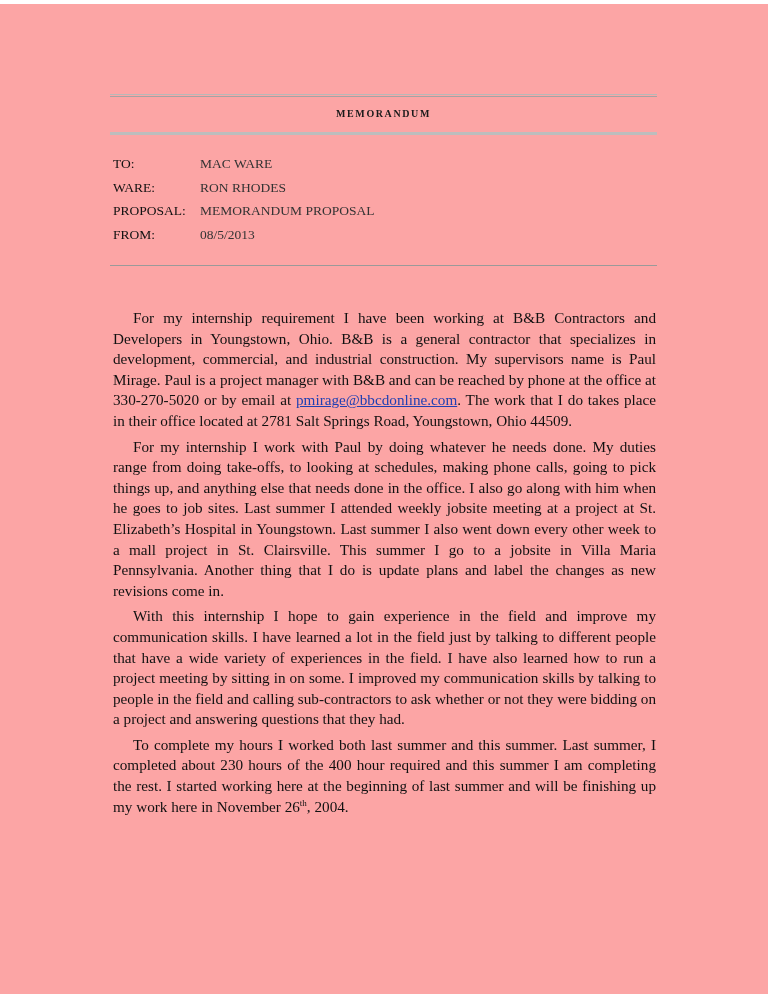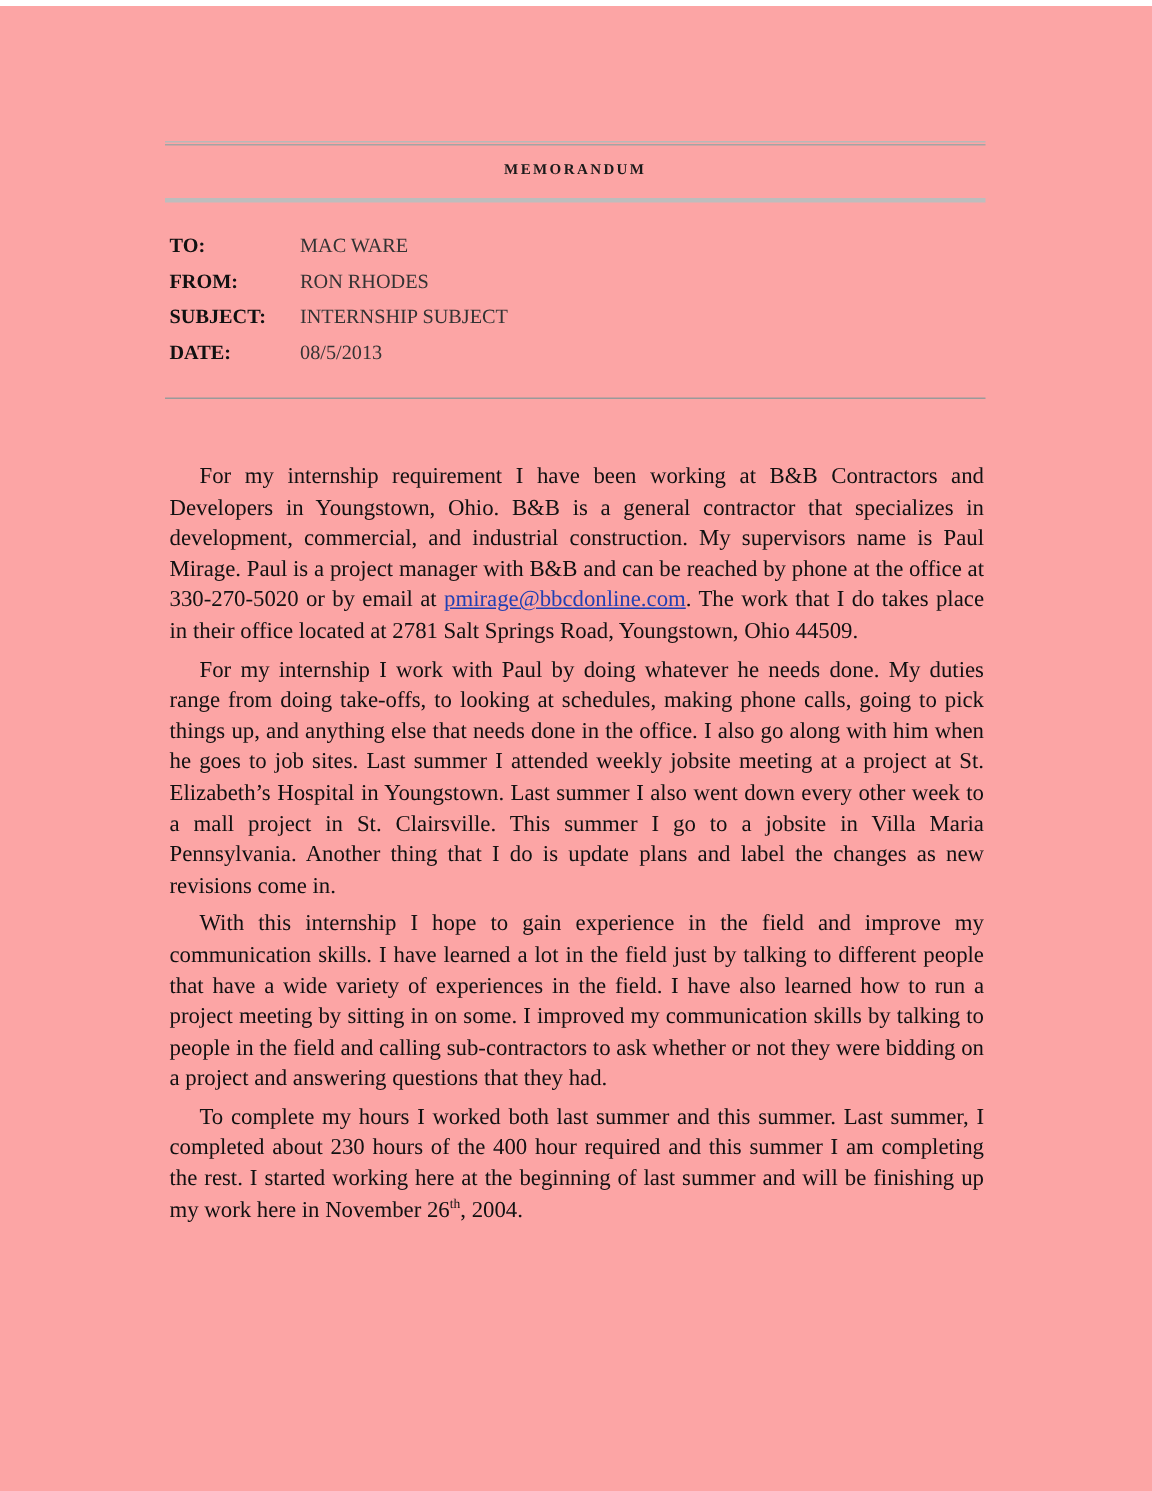--- a/index.html
+++ b/index.html
@@ -52,21 +52,21 @@
     color: #222;
   }
   .field-row {
     position: relative;
     height: 23.7px;
     white-space: nowrap;
   }
   .field-label {
     position: absolute;
     left: 0;
-    font-weight: bold;
+    font-weight: normal;
     color: #111;
   }
   .field-value {
     position: absolute;
     left: 68px;
     color: #333;
     margin-left: 19px;
   }
   .rule-sep {
     position: absolute;
@@ -108,29 +108,29 @@
   <div class="rule-top"></div>
   <div class="memo-title">MEMORANDUM</div>
   <div class="rule-thick"></div>
 
   <div class="fields">
     <div class="field-row">
       <span class="field-label">TO:</span>
       <span class="field-value">MAC WARE</span>
     </div>
     <div class="field-row">
-      <span class="field-label">FROM:</span>
+      <span class="field-label">WARE:</span>
       <span class="field-value">RON RHODES</span>
     </div>
     <div class="field-row">
-      <span class="field-label">SUBJECT:</span>
-      <span class="field-value">INTERNSHIP SUBJECT</span>
+      <span class="field-label">PROPOSAL:</span>
+      <span class="field-value">MEMORANDUM PROPOSAL</span>
     </div>
     <div class="field-row">
-      <span class="field-label">DATE:</span>
+      <span class="field-label">FROM:</span>
       <span class="field-value">08/5/2013</span>
     </div>
   </div>
 
   <div class="rule-sep"></div>
 
   <div class="body-text">
     <p><span>For my internship requirement I have been working at B&amp;B Contractors and Developers in Youngstown, Ohio. B&amp;B is a general contractor that specializes in development, commercial, and industrial construction. My supervisors name is Paul Mirage. Paul is a project manager with B&amp;B and can be reached by phone at the office at 330-270-5020 or by email at </span><a href="mailto:pmirage@bbcdonline.com">pmirage@bbcdonline.com</a><span>. The work that I do takes place in their office located at 2781 Salt Springs Road, Youngstown, Ohio 44509.</span></p>
     <p>For my internship I work with Paul by doing whatever he needs done. My duties range from doing take-offs, to looking at schedules, making phone calls, going to pick things up, and anything else that needs done in the office. I also go along with him when he goes to job sites. Last summer I attended weekly jobsite meeting at a project at St. Elizabeth’s Hospital in Youngstown. Last summer I also went down every other week to a mall project in St. Clairsville. This summer I go to a jobsite in Villa Maria Pennsylvania. Another thing that I do is update plans and label the changes as new revisions come in.</p>
     <p>With this internship I hope to gain experience in the field and improve my communication skills. I have learned a lot in the field just by talking to different people that have a wide variety of experiences in the field. I have also learned how to run a project meeting by sitting in on some. I improved my communication skills by talking to people in the field and calling sub-contractors to ask whether or not they were bidding on a project and answering questions that they had.</p>

